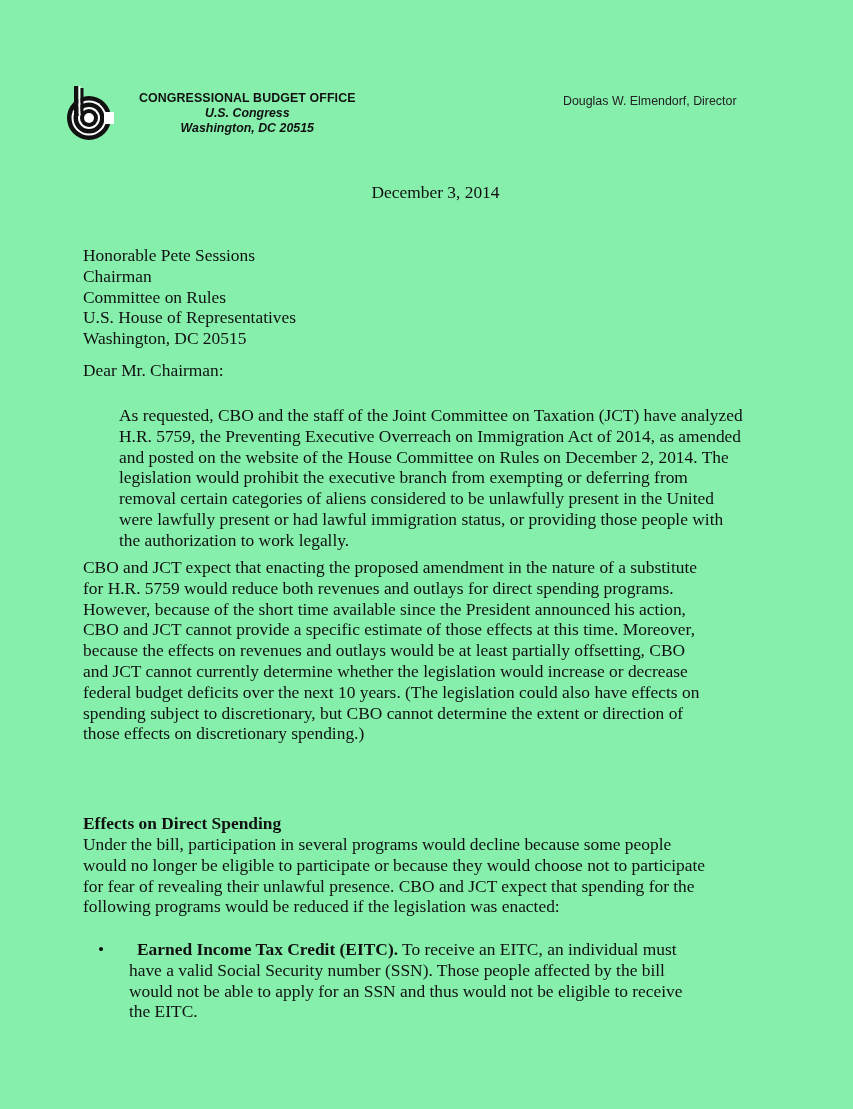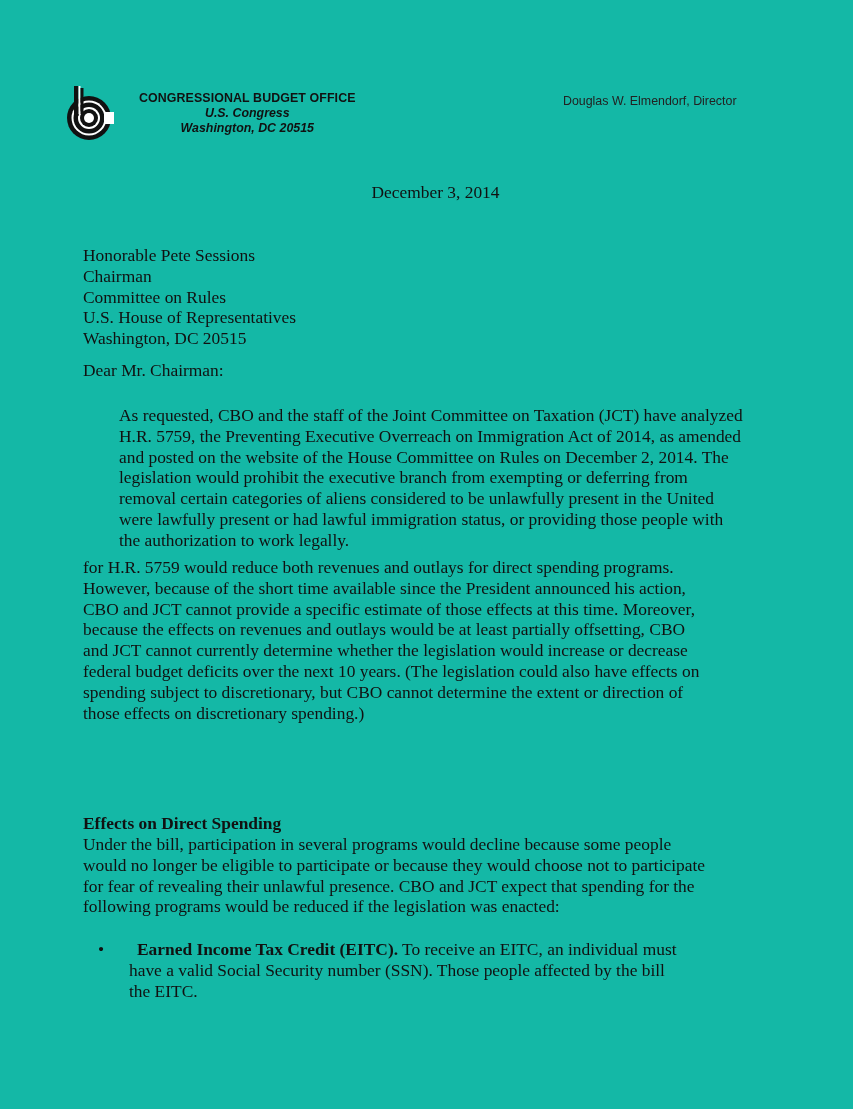--- a/index.html
+++ b/index.html
@@ -1,17 +1,17 @@
 <!DOCTYPE html>
 <html><head>
 <meta charset="utf-8">
 <style>
   html, body { margin: 0; padding: 0; background: #ffffff; }
   body { width: 853px; height: 1109px; position: relative; overflow: hidden; color: #111; }
-  .page { position: absolute; left: 0; top: 0; width: 853px; height: 1109px; background: #14b8a6; }
+  .page { position: absolute; left: 0; top: 0; width: 853px; height: 1109px; background: #86efac; }
   .logo { position: absolute; left: 64px; top: 86px; width: 50px; height: 56px; }
   .letterhead { position: absolute; left: 139px; top: 91px; font-family: "Liberation Sans", sans-serif; font-size: 12.4px; line-height: 15.2px; color: #111; }
   .lh-org { font-weight: bold; letter-spacing: 0.1px; }
   .lh-sub { font-weight: bold; font-style: italic; text-align: center; }
   .director { position: absolute; left: 563px; top: 94px; font-family: "Liberation Sans", sans-serif; font-size: 12.4px; color: #222; }
   .serif { font-family: "Liberation Serif", serif; font-size: 17.4px; color: #111; }
   .date { position: absolute; left: 0; width: 853px; text-align: center; top: 182px; padding-left: 18px; box-sizing: border-box; }
   .block { position: absolute; left: 83px; width: 720px; }
   .line { height: 20.8px; line-height: 20.8px; white-space: nowrap; }
   .addr { top: 245px; }
@@ -67,20 +67,21 @@
     <div class="line">As requested, CBO and the staff of the Joint Committee on Taxation (JCT) have analyzed</div>
     <div class="line">H.R. 5759, the Preventing Executive Overreach on Immigration Act of 2014, as amended</div>
     <div class="line">and posted on the website of the House Committee on Rules on December 2, 2014. The</div>
     <div class="line">legislation would prohibit the executive branch from exempting or deferring from</div>
     <div class="line">removal certain categories of aliens considered to be unlawfully present in the United</div>
     <div class="line">were lawfully present or had lawful immigration status, or providing those people with</div>
     <div class="line">the authorization to work legally.</div>
   </div>
 
   <div class="block para2 serif">
+    <div class="line">CBO and JCT expect that enacting the proposed amendment in the nature of a substitute</div>
     <div class="line">for H.R. 5759 would reduce both revenues and outlays for direct spending programs.</div>
     <div class="line">However, because of the short time available since the President announced his action,</div>
     <div class="line">CBO and JCT cannot provide a specific estimate of those effects at this time. Moreover,</div>
     <div class="line">because the effects on revenues and outlays would be at least partially offsetting, CBO</div>
     <div class="line">and JCT cannot currently determine whether the legislation would increase or decrease</div>
     <div class="line">federal budget deficits over the next 10 years. (The legislation could also have effects on</div>
     <div class="line">spending subject to discretionary, but CBO cannot determine the extent or direction of</div>
     <div class="line">those effects on discretionary spending.)</div>
   </div>
 
@@ -92,18 +93,19 @@
     <div class="line">for fear of revealing their unlawful presence. CBO and JCT expect that spending for the</div>
     <div class="line">following programs would be reduced if the legislation was enacted:</div>
   </div>
 
   <div class="bullet-list serif">
     <div style="position:relative;">
       <span class="bullet-dot line">•</span>
       <div class="bullet-body">
         <div class="line"><span class="bold">Earned Income Tax Credit (EITC).</span><span> To receive an EITC, an individual must</span></div>
         <div class="line">have a valid Social Security number (SSN). Those people affected by the bill</div>
+        <div class="line">would not be able to apply for an SSN and thus would not be eligible to receive</div>
         <div class="line">the EITC.</div>
       </div>
     </div>
   </div>
 
 </div>
 
 </body></html>

